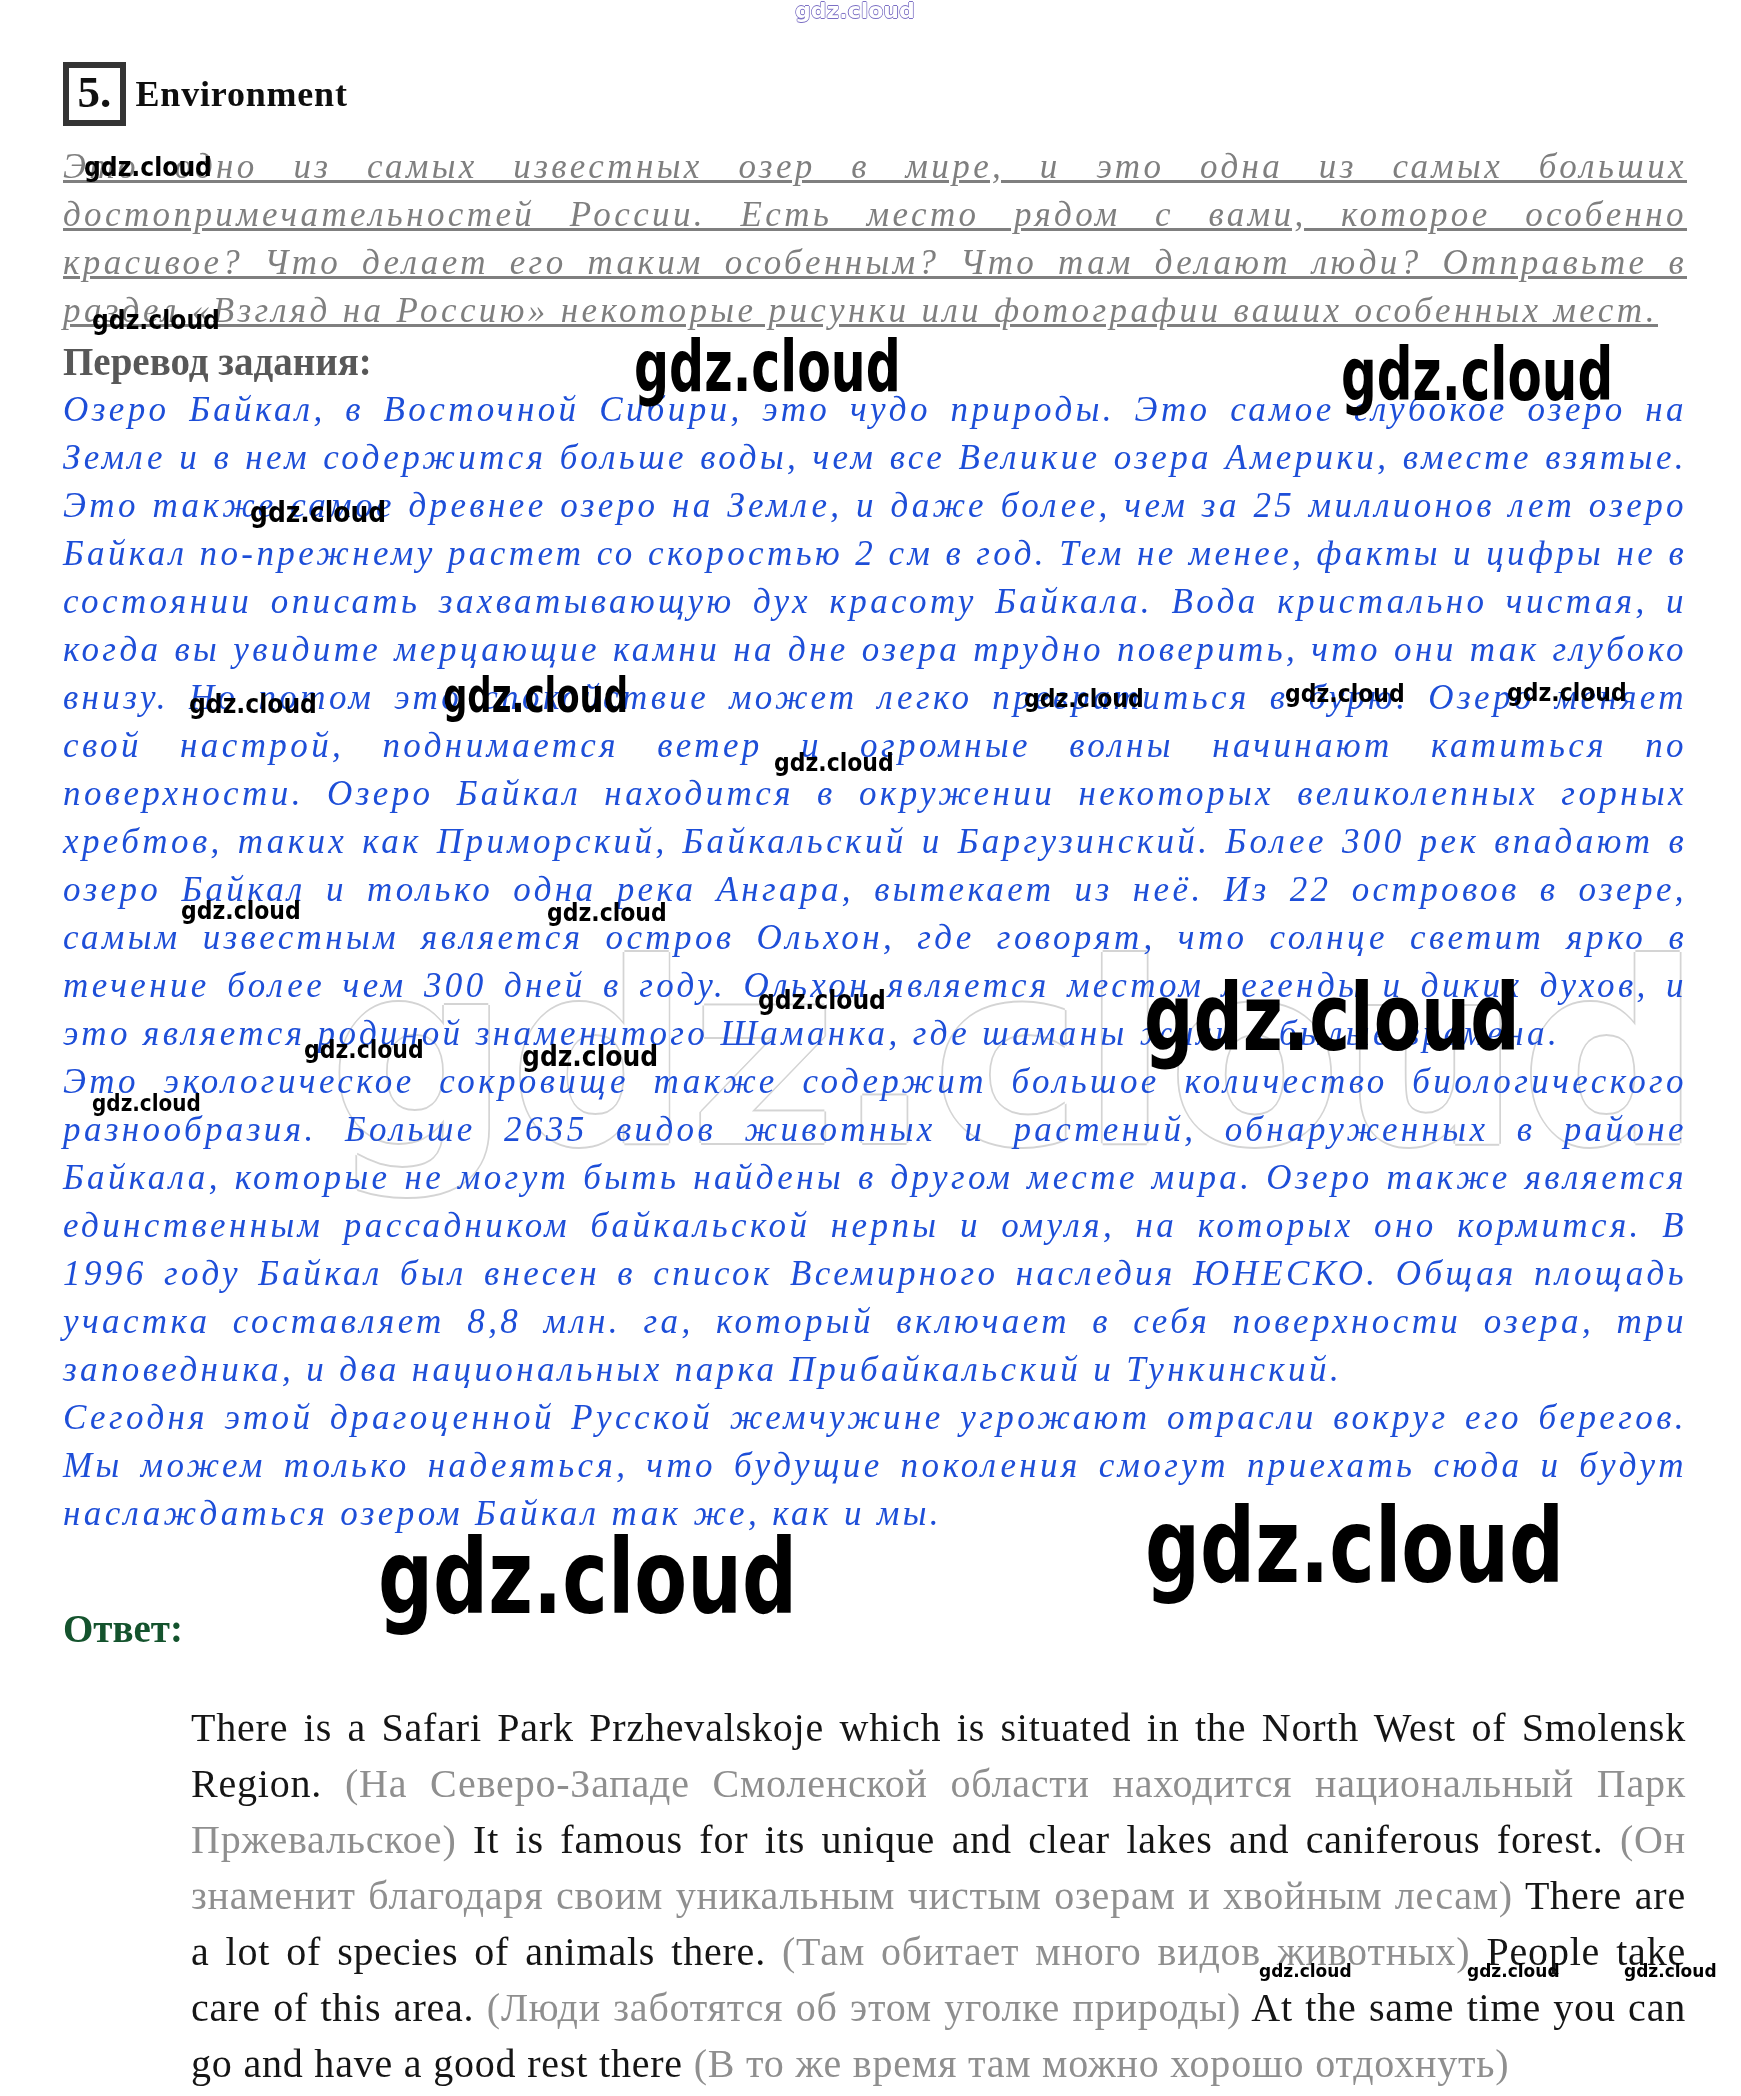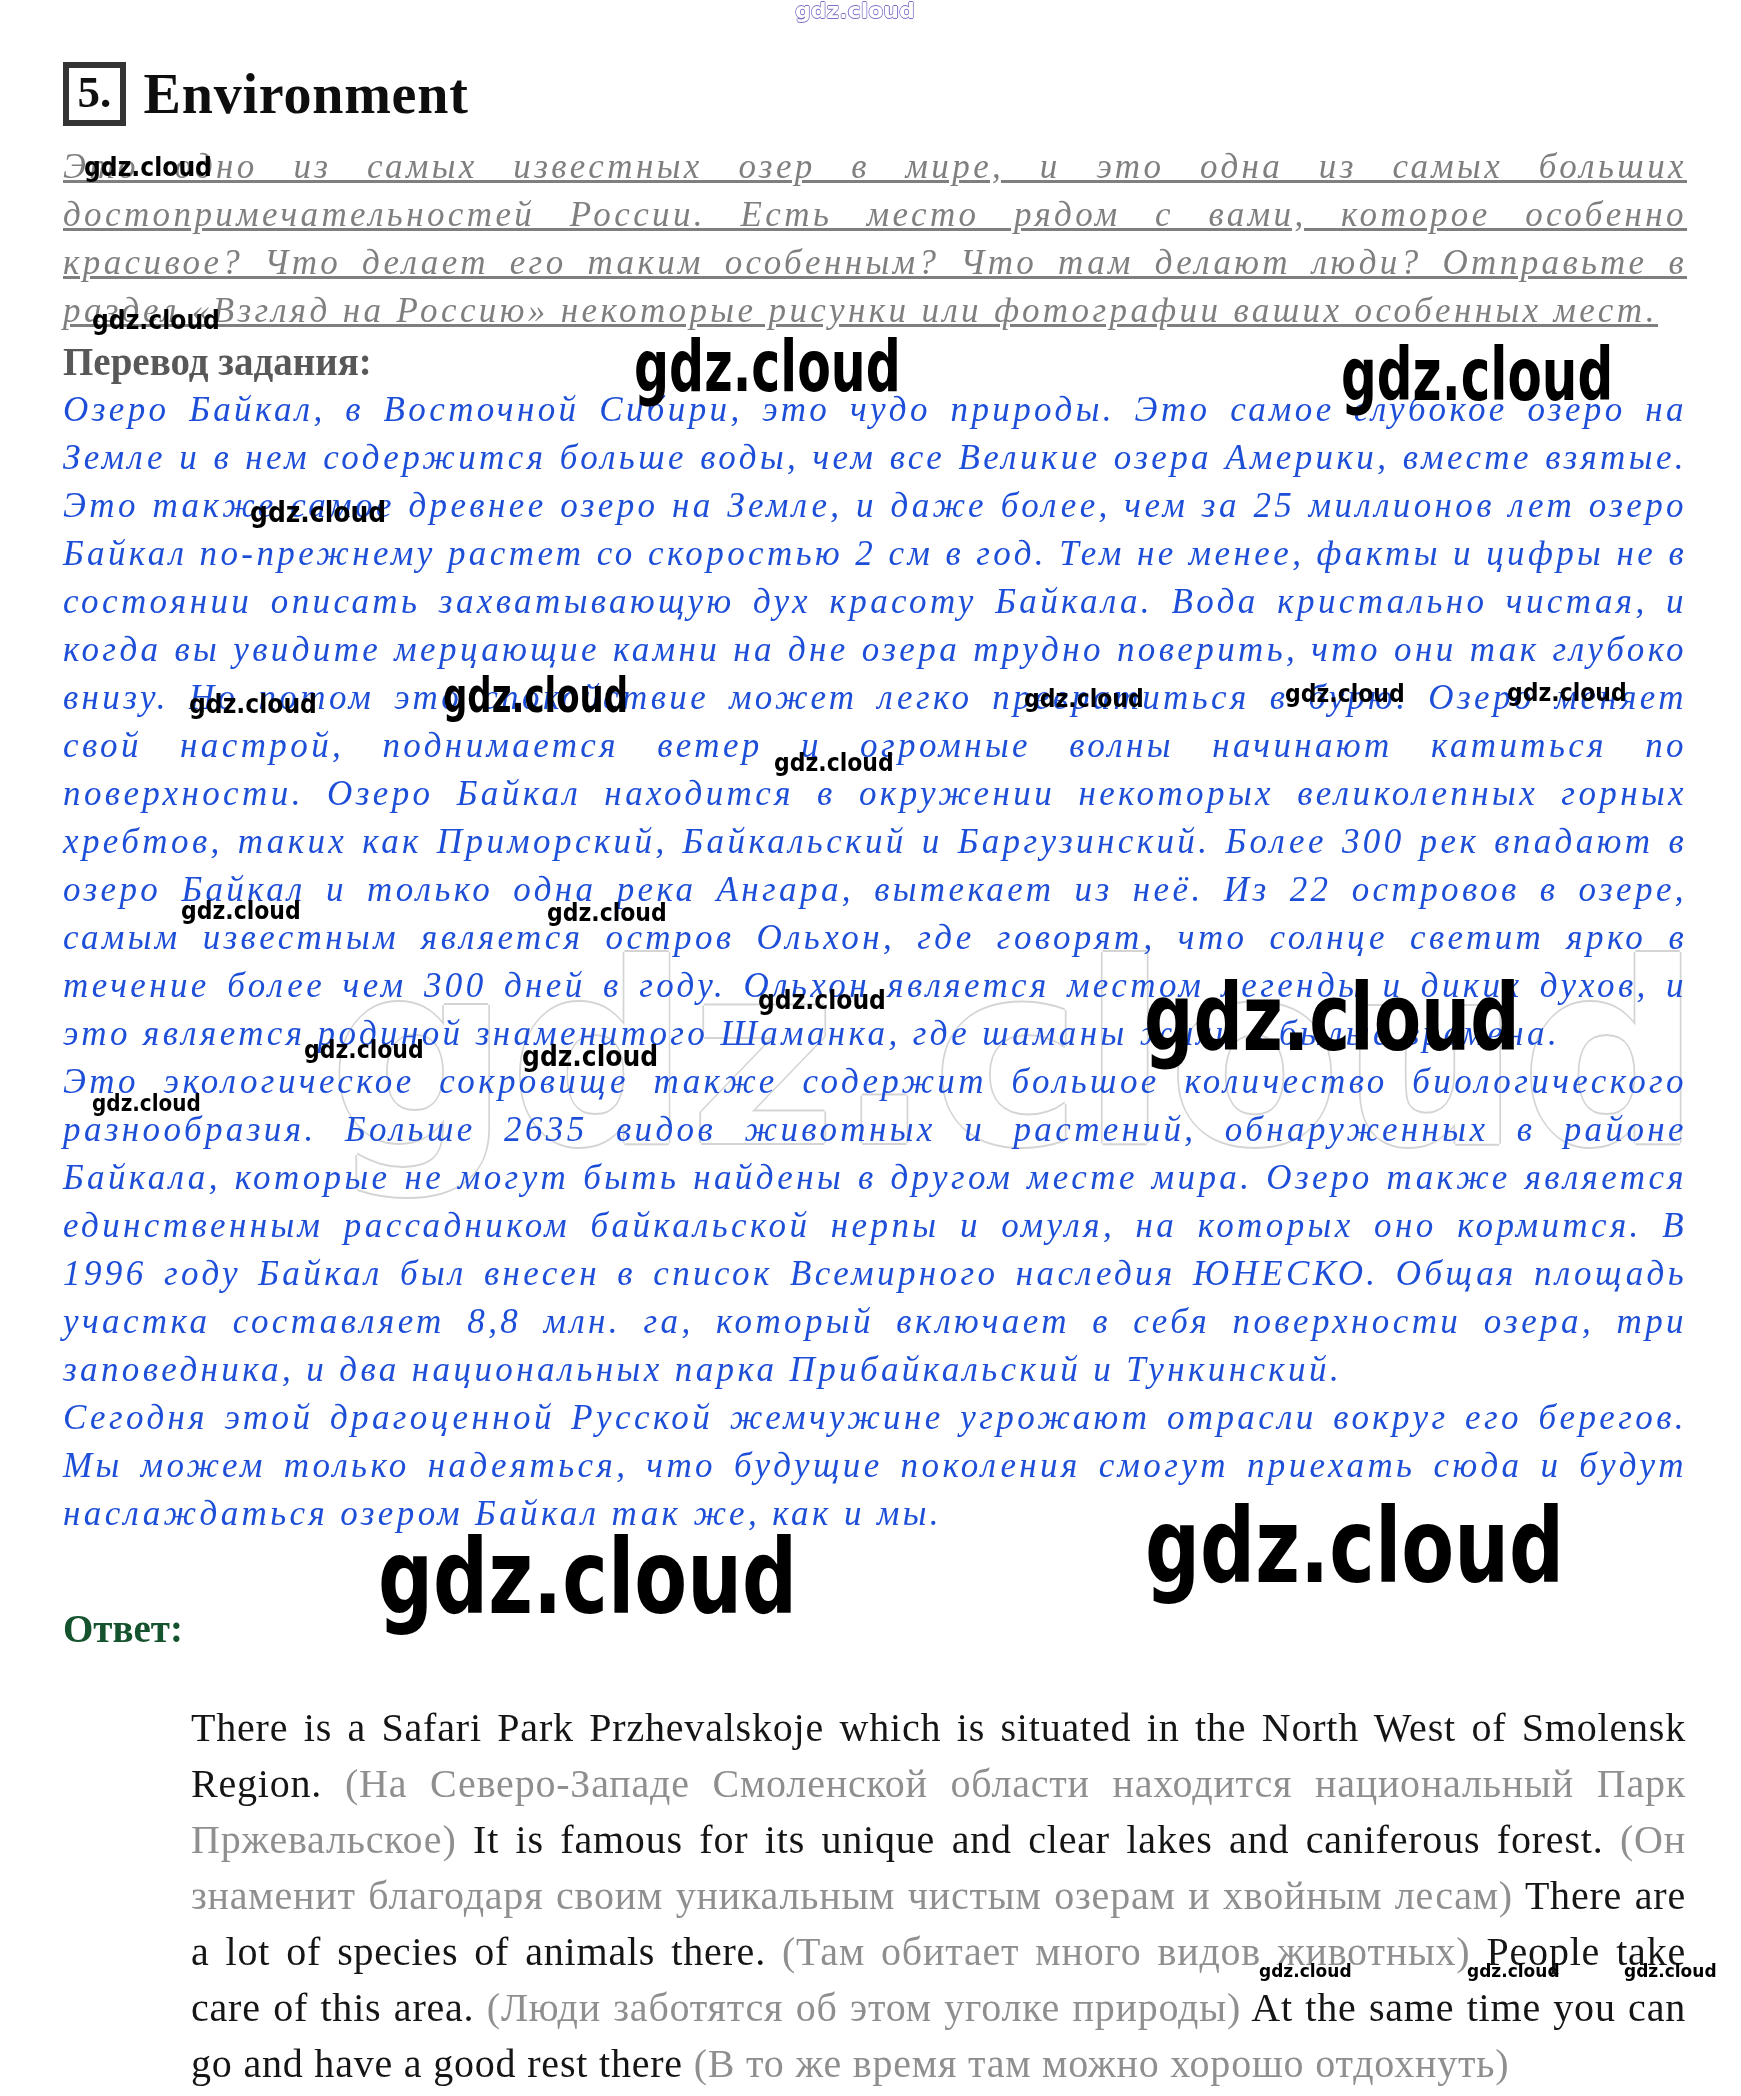--- a/index.html
+++ b/index.html
@@ -22,23 +22,23 @@
     border: 6.7px solid #343434;
     color: #111111;
     font-weight: bold;
     font-size: 45px;
     line-height: 1.1;
     padding: 0.8px 8.4px 2.5px 8.4px;
     background: #ffffff;
   }
   .page-title {
     font-weight: bold;
-    font-size: 56px;
+    font-size: 36px;
     color: #0e0e0e;
-    margin-left: 18px;
+    margin-left: 10px;
     letter-spacing: 0.8px;
   }
 
   
   .task-text {
     margin: 0 0 3.4px 0;
     font-style: italic;
     color: #7f7f7f;
     font-size: 35px;
     line-height: 48px;

